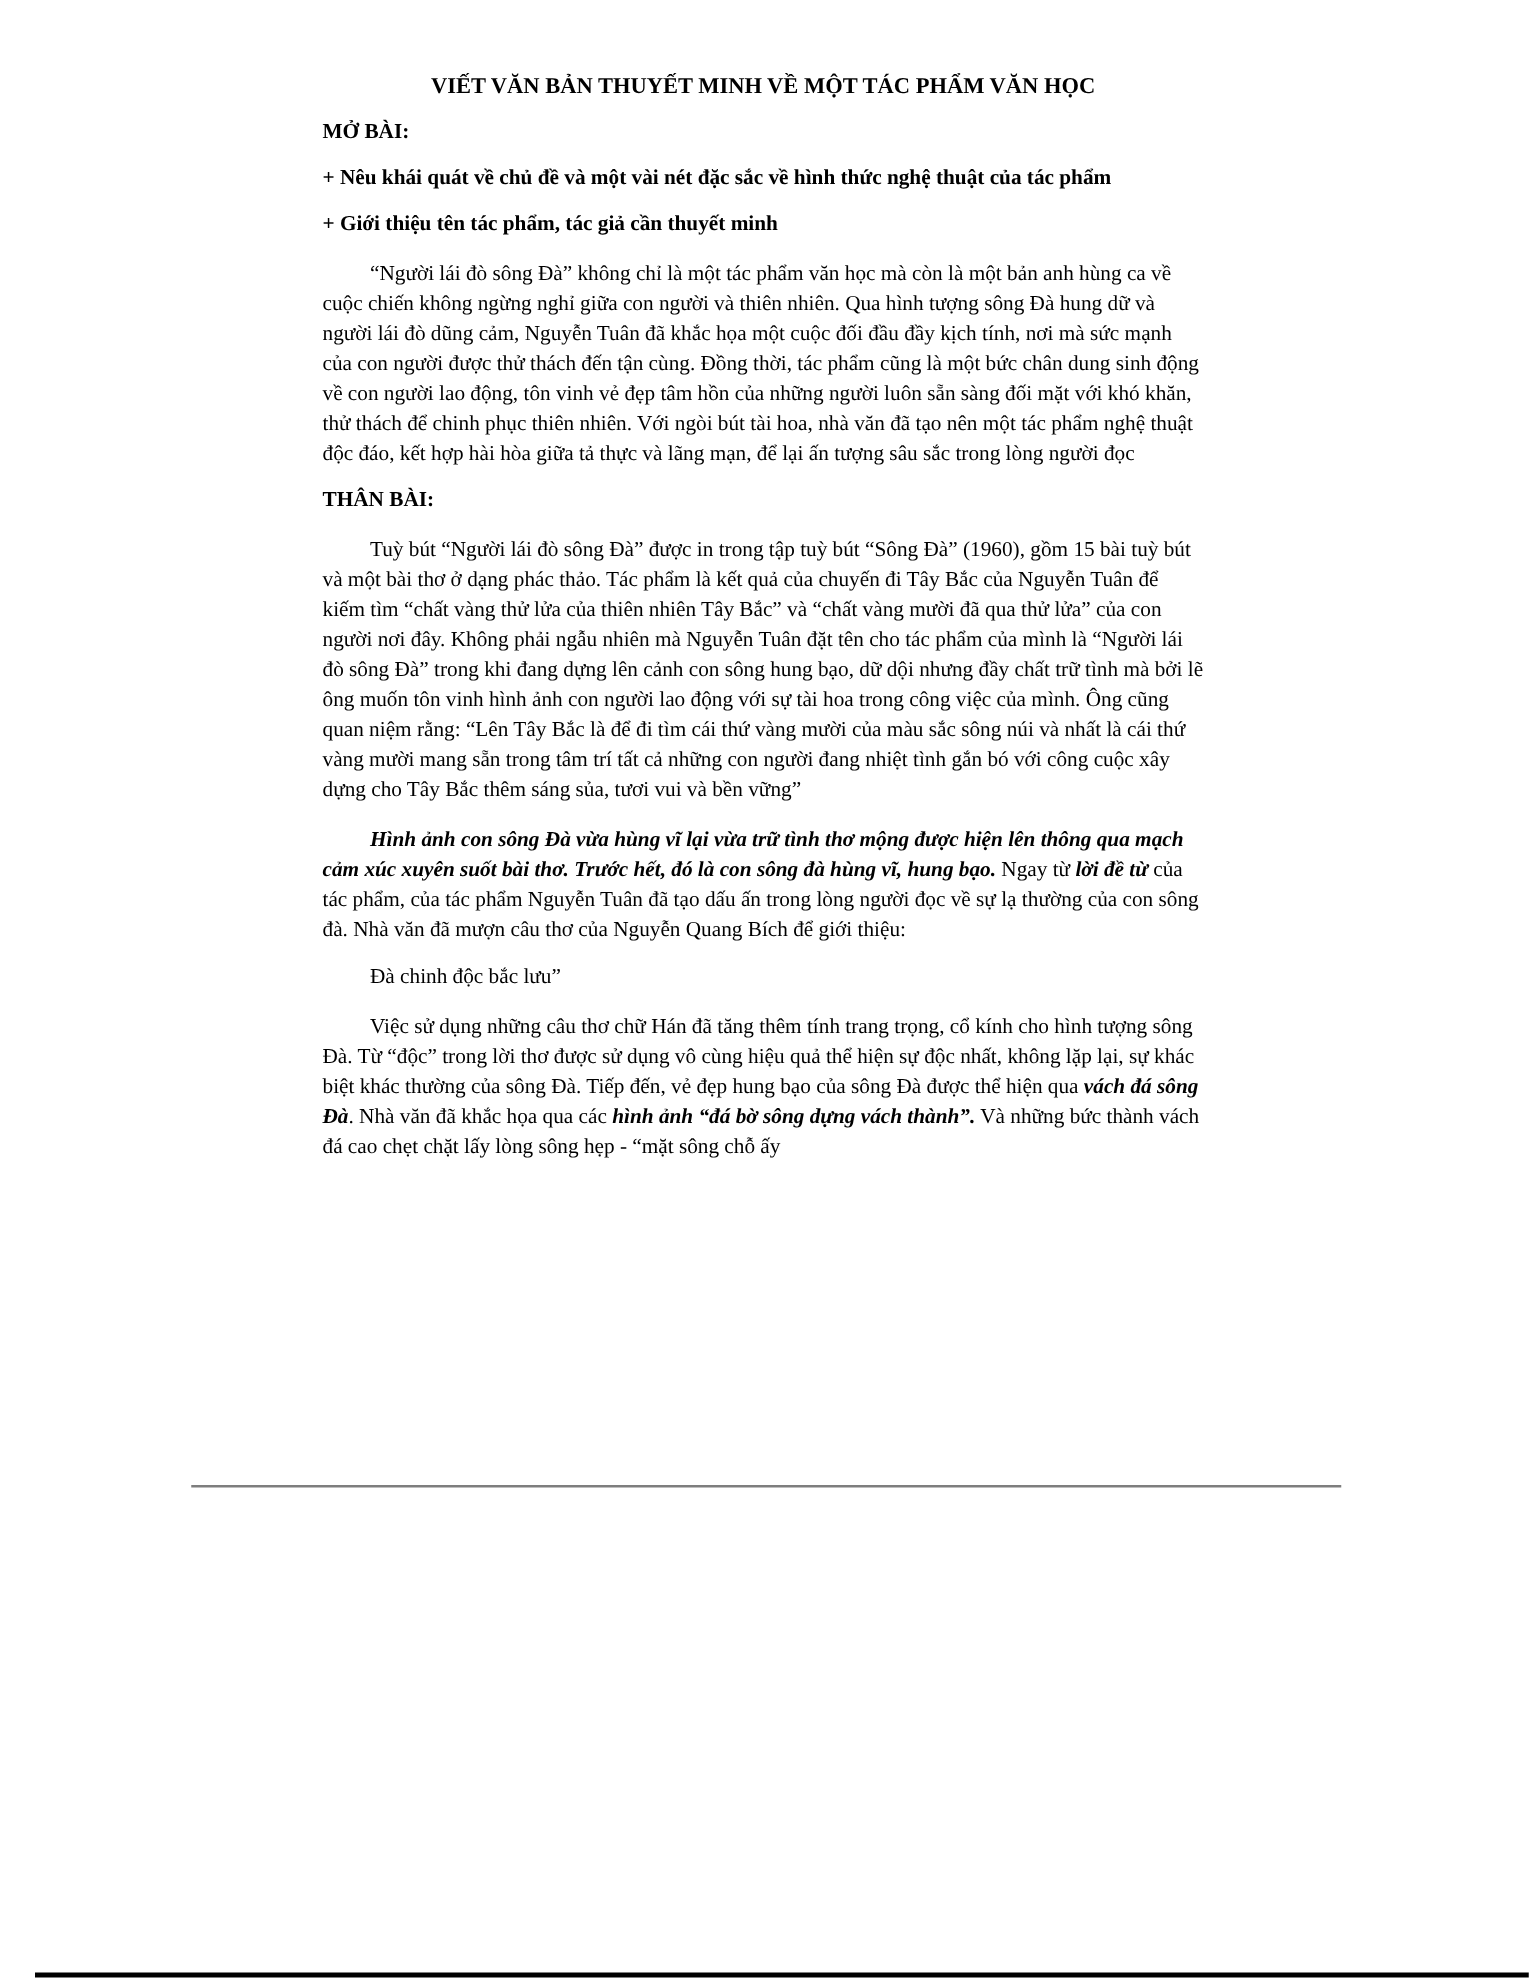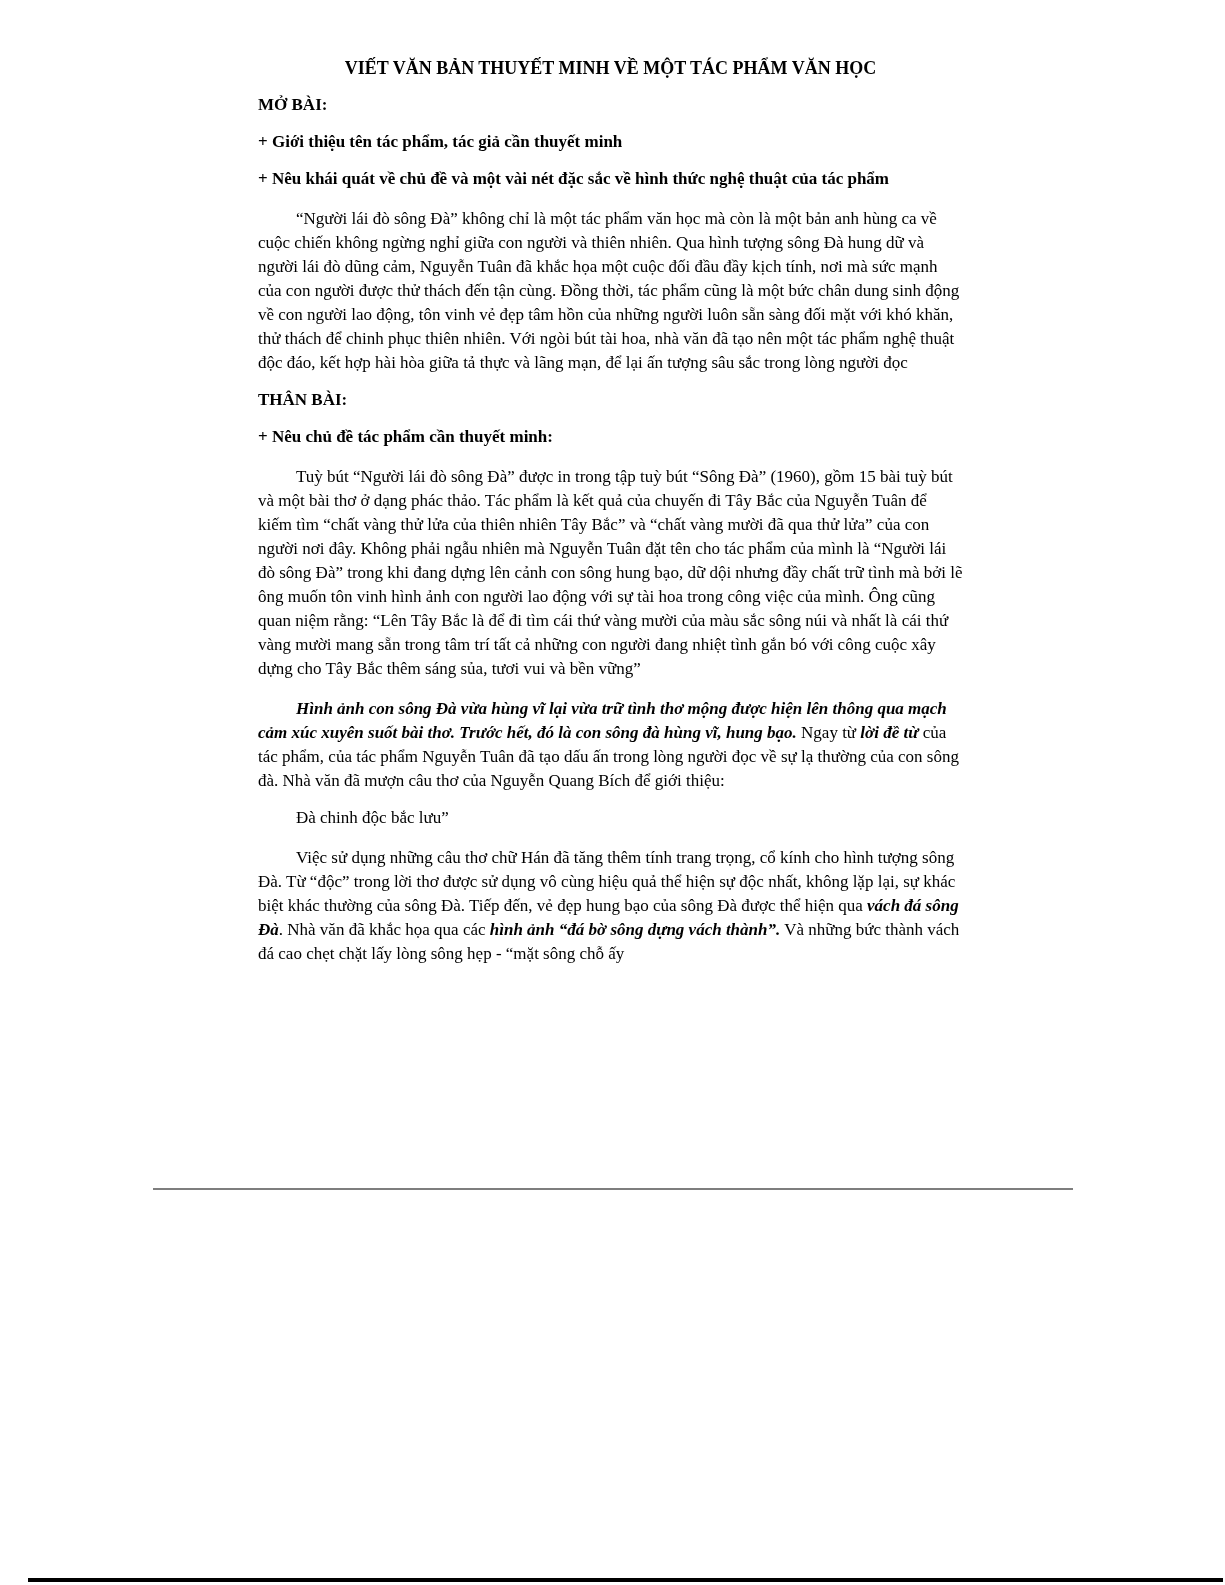--- a/index.html
+++ b/index.html
@@ -76,29 +76,28 @@
 </head>
 <body>
 
 <div class="page">
   <div class="doc">
 
     <div class="doc-title">VIẾT VĂN BẢN THUYẾT MINH VỀ MỘT TÁC PHẨM VĂN HỌC</div>
 
     <div class="heading">MỞ BÀI:</div>
 
+    <div class="bullet">+ Nêu khái quát về chủ đề và một vài nét đặc sắc về hình thức nghệ thuật của tác phẩm</div>
+
     <div class="bullet">+ Giới thiệu tên tác phẩm, tác giả cần thuyết minh</div>
-
-    <div class="bullet">+ Nêu khái quát về chủ đề và một vài nét đặc sắc về hình thức nghệ thuật của tác phẩm</div>
 
     <div class="para">“Người lái đò sông Đà” không chỉ là một tác phẩm văn học mà còn là một bản anh hùng ca về cuộc chiến không ngừng nghỉ giữa con người và thiên nhiên. Qua hình tượng sông Đà hung dữ và người lái đò dũng cảm, Nguyễn Tuân đã khắc họa một cuộc đối đầu đầy kịch tính, nơi mà sức mạnh của con người được thử thách đến tận cùng. Đồng thời, tác phẩm cũng là một bức chân dung sinh động về con người lao động, tôn vinh vẻ đẹp tâm hồn của những người luôn sẵn sàng đối mặt với khó khăn, thử thách để chinh phục thiên nhiên. Với ngòi bút tài hoa, nhà văn đã tạo nên một tác phẩm nghệ thuật độc đáo, kết hợp hài hòa giữa tả thực và lãng mạn, để lại ấn tượng sâu sắc trong lòng người đọc</div>
 
     <div class="heading">THÂN BÀI:</div>
 
-    <div class="bullet">+ Nêu chủ đề tác phẩm cần thuyết minh:</div>
 
     <div class="para">Tuỳ bút “Người lái đò sông Đà” được in trong tập tuỳ bút “Sông Đà” (1960), gồm 15 bài tuỳ bút và một bài thơ ở dạng phác thảo. Tác phẩm là kết quả của chuyến đi Tây Bắc của Nguyễn Tuân để kiếm tìm “chất vàng thử lửa của thiên nhiên Tây Bắc” và “chất vàng mười đã qua thử lửa” của con người nơi đây. Không phải ngẫu nhiên mà Nguyễn Tuân đặt tên cho tác phẩm của mình là “Người lái đò sông Đà” trong khi đang dựng lên cảnh con sông hung bạo, dữ dội nhưng đầy chất trữ tình mà bởi lẽ ông muốn tôn vinh hình ảnh con người lao động với sự tài hoa trong công việc của mình. Ông cũng quan niệm rằng: “Lên Tây Bắc là để đi tìm cái thứ vàng mười của màu sắc sông núi và nhất là cái thứ vàng mười mang sẵn trong tâm trí tất cả những con người đang nhiệt tình gắn bó với công cuộc xây dựng cho Tây Bắc thêm sáng sủa, tươi vui và bền vững”</div>
 
     <div class="para"><span class="seg-bold-italic">Hình ảnh con sông Đà vừa hùng vĩ lại vừa trữ tình thơ mộng được hiện lên thông qua mạch cảm xúc xuyên suốt bài thơ. Trước hết, đó là con sông đà hùng vĩ, hung bạo.</span><span class="seg-normal"> Ngay từ </span><span class="seg-bold-italic">lời đề từ</span><span class="seg-normal"> của tác phẩm, của tác phẩm Nguyễn Tuân đã tạo dấu ấn trong lòng người đọc về sự lạ thường của con sông đà. Nhà văn đã mượn câu thơ của Nguyễn Quang Bích để giới thiệu:</span></div>
 
 
     <div class="quote-line">Đà chinh độc bắc lưu”</div>
 
     <div class="para"><span class="seg-normal">Việc sử dụng những câu thơ chữ Hán đã tăng thêm tính trang trọng, cổ kính cho hình tượng sông Đà. Từ “độc” trong lời thơ được sử dụng vô cùng hiệu quả thể hiện sự độc nhất, không lặp lại, sự khác biệt khác thường của sông Đà. Tiếp đến, vẻ đẹp hung bạo của sông Đà được thể hiện qua </span><span class="seg-bold-italic">vách đá sông Đà</span><span class="seg-normal">. Nhà văn đã khắc họa qua các </span><span class="seg-bold-italic">hình ảnh “đá bờ sông dựng vách thành”.</span><span class="seg-normal"> Và những bức thành vách đá cao chẹt chặt lấy lòng sông hẹp - “mặt sông chỗ ấy</span></div>
 

